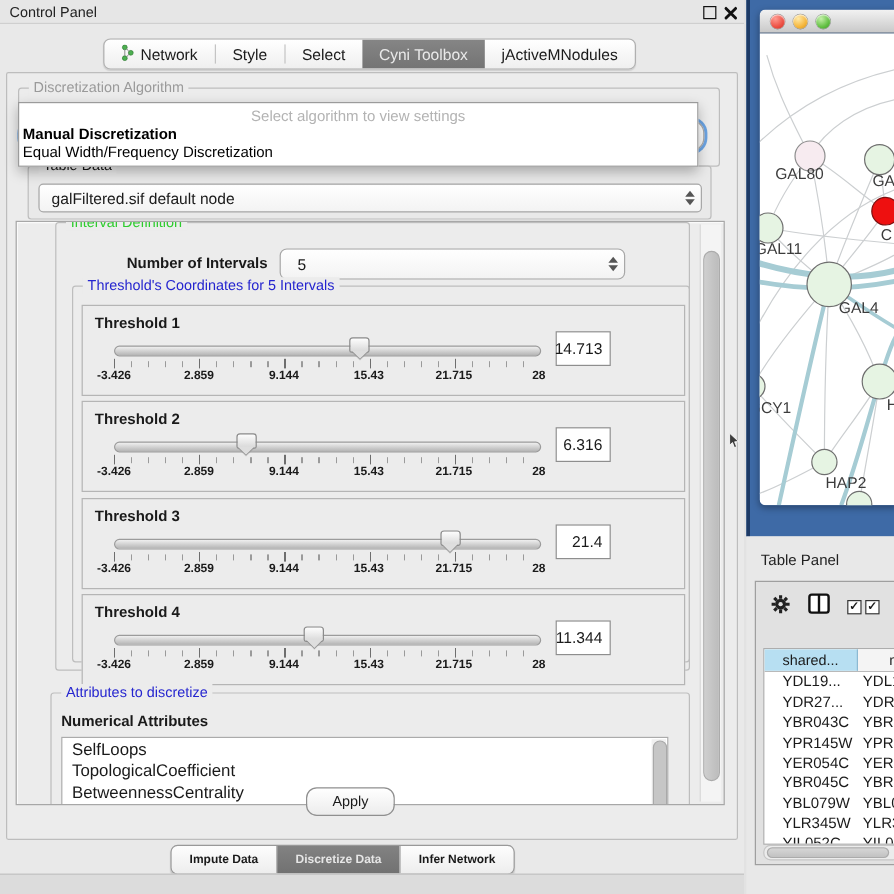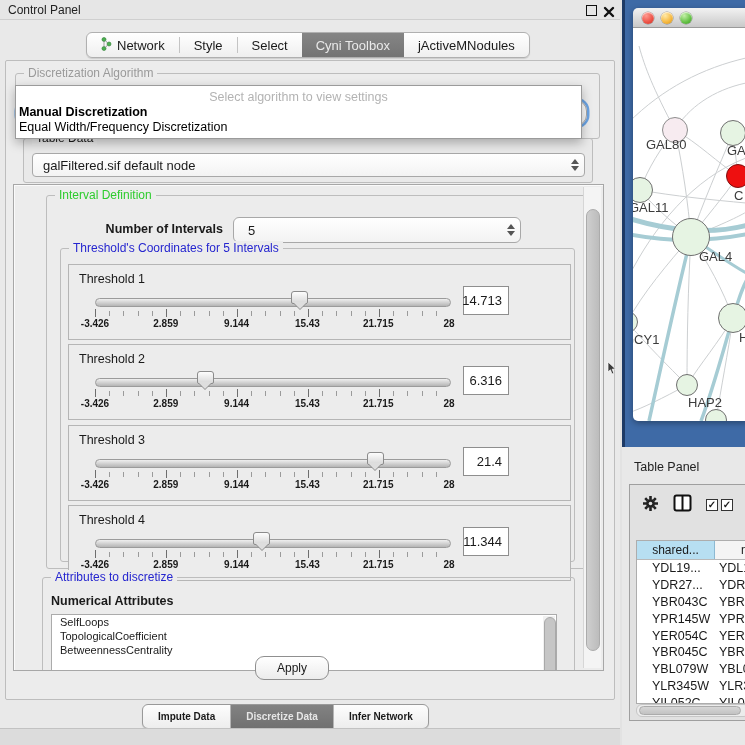--- a/index.html
+++ b/index.html
@@ -54,41 +54,41 @@
 
   
   #mid-panel{left:7px;top:123px;width:589px;height:485px;background:#ececec;
              border:1px solid #a7a7a7;box-shadow:inset 1px 1px 0 #fafafa;overflow:hidden;}
   #mid-vscroll{position:absolute;right:2px;top:2px;width:17px;height:481px;background:#f4f4f4;border-left:1px solid #d6d6d6;}
   #mid-vthumb{position:absolute;left:2px;top:22px;width:12px;height:440px;background:linear-gradient(90deg,#cfcfcf,#bcbcbc);
               border:1px solid #ababab;border-radius:7px;}
 
   
   .threshold-box{position:absolute;left:7px;width:501px;height:74px;border:1px solid #b5b5b5;background:#ececec;}
-  .th-label{position:absolute;left:10px;top:7px;font-size:12.5px;font-weight:normal;}
+  .th-label{position:absolute;left:10px;top:7px;font-size:12.5px;font-weight:bold;}
   .slider-track{position:absolute;left:26px;top:33px;width:354px;height:7px;border:1px solid #9b9b9b;border-radius:5px;
                 background:linear-gradient(#efefef,#b5b5b5);}
   .slider-thumb{position:absolute;top:26px;width:15px;height:11px;margin-left:-8px;
                 border:1px solid #8b8b8b;border-radius:3px 3px 2px 2px;background:linear-gradient(#fdfdfd,#d8d8d8);z-index:2;}
   .slider-thumb::after{content:"";position:absolute;left:50%;top:10px;transform:translateX(-50%);
                 width:0;height:0;border-left:7px solid transparent;border-right:7px solid transparent;border-top:7px solid #dedede;
                 filter:drop-shadow(0 1px 0 #8b8b8b);}
   .ticks-minor{position:absolute;left:26px;top:46px;width:355px;height:5px;
                background:repeating-linear-gradient(90deg,#9a9a9a 0 1px,transparent 1px 4%);}
   .ticks-major{position:absolute;left:26px;top:44px;width:355px;height:8px;
                background:repeating-linear-gradient(90deg,#6e6e6e 0 1px,transparent 1px 20%);}
   .tick-labels{position:absolute;left:26px;top:53px;width:354px;height:13px;}
   .tick-label{position:absolute;transform:translateX(-50%);font-size:10px;font-weight:bold;color:#1a1a1a;white-space:nowrap;}
   .th-value{position:absolute;left:394px;top:21px;width:46px;height:29px;background:#fff;border:1px solid #8e8e8e;
             font-size:13px;display:flex;align-items:center;justify-content:flex-end;padding-right:6px;box-sizing:border-box;}
 
   
   #num-attr-label{position:absolute;left:8px;top:16px;font-size:12.5px;font-weight:bold;}
   #attr-list{position:absolute;left:8px;top:36px;width:504px;height:70px;background:#fff;border:1px solid #ababab;
-             overflow:hidden;font-size:11px;}
+             overflow:hidden;font-size:14px;}
   .attr-item{padding:1px 0 1px 8px;white-space:nowrap;}
   #attr-vscroll{position:absolute;right:1px;top:1px;width:12px;height:66px;background:#f1f1f1;}
   #attr-vthumb{position:absolute;left:1px;top:1px;width:10px;height:64px;background:#c6c6c6;border:1px solid #a9a9a9;border-radius:6px;}
 
   
   #apply-btn{left:255px;top:656px;width:72px;height:22px;border:1px solid #8f8f8f;border-radius:9px;
              background:linear-gradient(#ffffff,#ececec);font-size:12px;display:flex;align-items:center;justify-content:center;}
   #bottom-tabbar{left:142px;top:704px;height:23px;display:flex;border:1px solid #999;border-radius:6px;overflow:hidden;
                  background:linear-gradient(#fdfdfd,#ededed);box-shadow:0 1px 1px rgba(0,0,0,.15);}
   .btab{display:flex;align-items:center;padding:0 15px;font-size:10px;font-weight:bold;color:#1a1a1a;border-right:1px solid #b5b5b5;}
@@ -200,21 +200,21 @@
         <span class="val">galFiltered.sif default node</span>
         <span class="stepper">
             <span class="tri-up"></span>
             <span class="tri-dn"></span>
           </span>
       </div>
     </div>
 
     <div id="mid-panel" class="abs">
 
-      <div class="group" style="left:32px;top:10px;width:527px;height:372px;padding-left:20px;">
+      <div class="group" style="left:32px;top:0;width:527px;height:372px;">
         <span class="gtitle green">Interval Definition</span>
 
         <span class="abs" style="left:30px;top:26px;width:146px;text-align:right;font-size:12.5px;font-weight:bold;">Number of Intervals</span>
         <div class="combo" style="left:186px;top:21px;width:286px;height:24px;border-radius:6px;">
           <span class="val" style="padding-left:14px;">5</span>
           <span class="stepper">
               <span class="tri-up"></span>
               <span class="tri-dn"></span>
             </span>
         </div>

